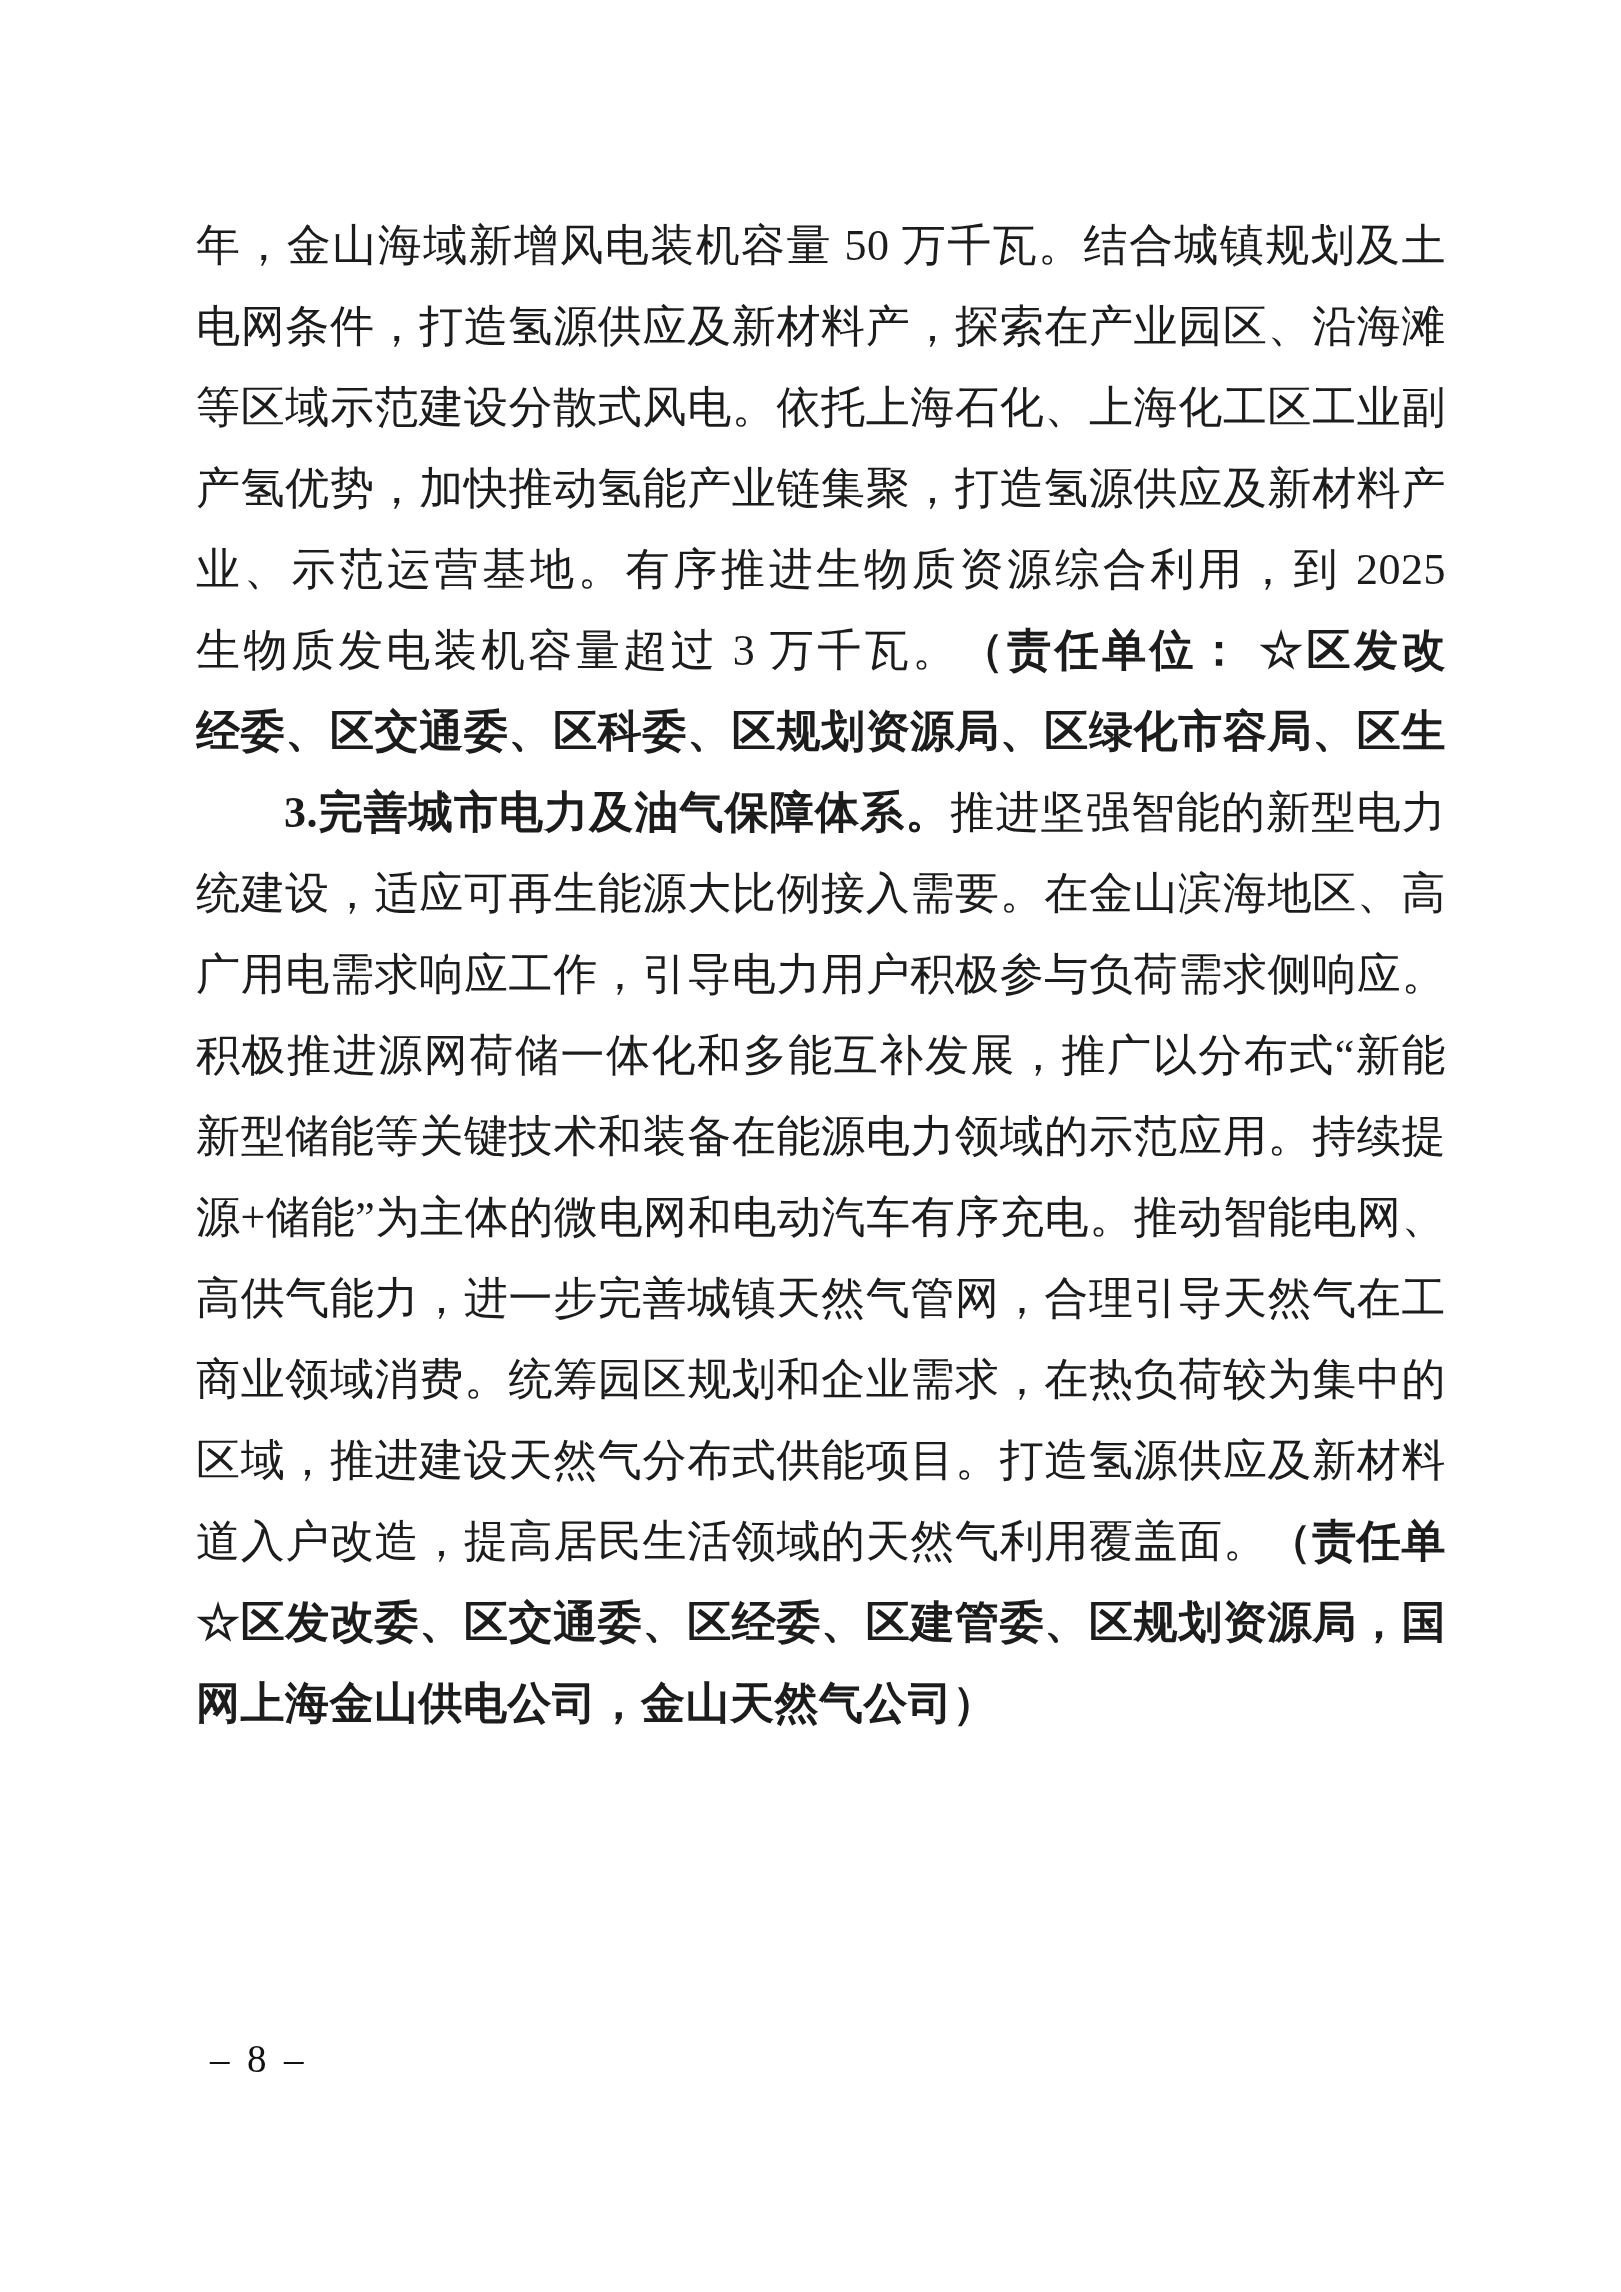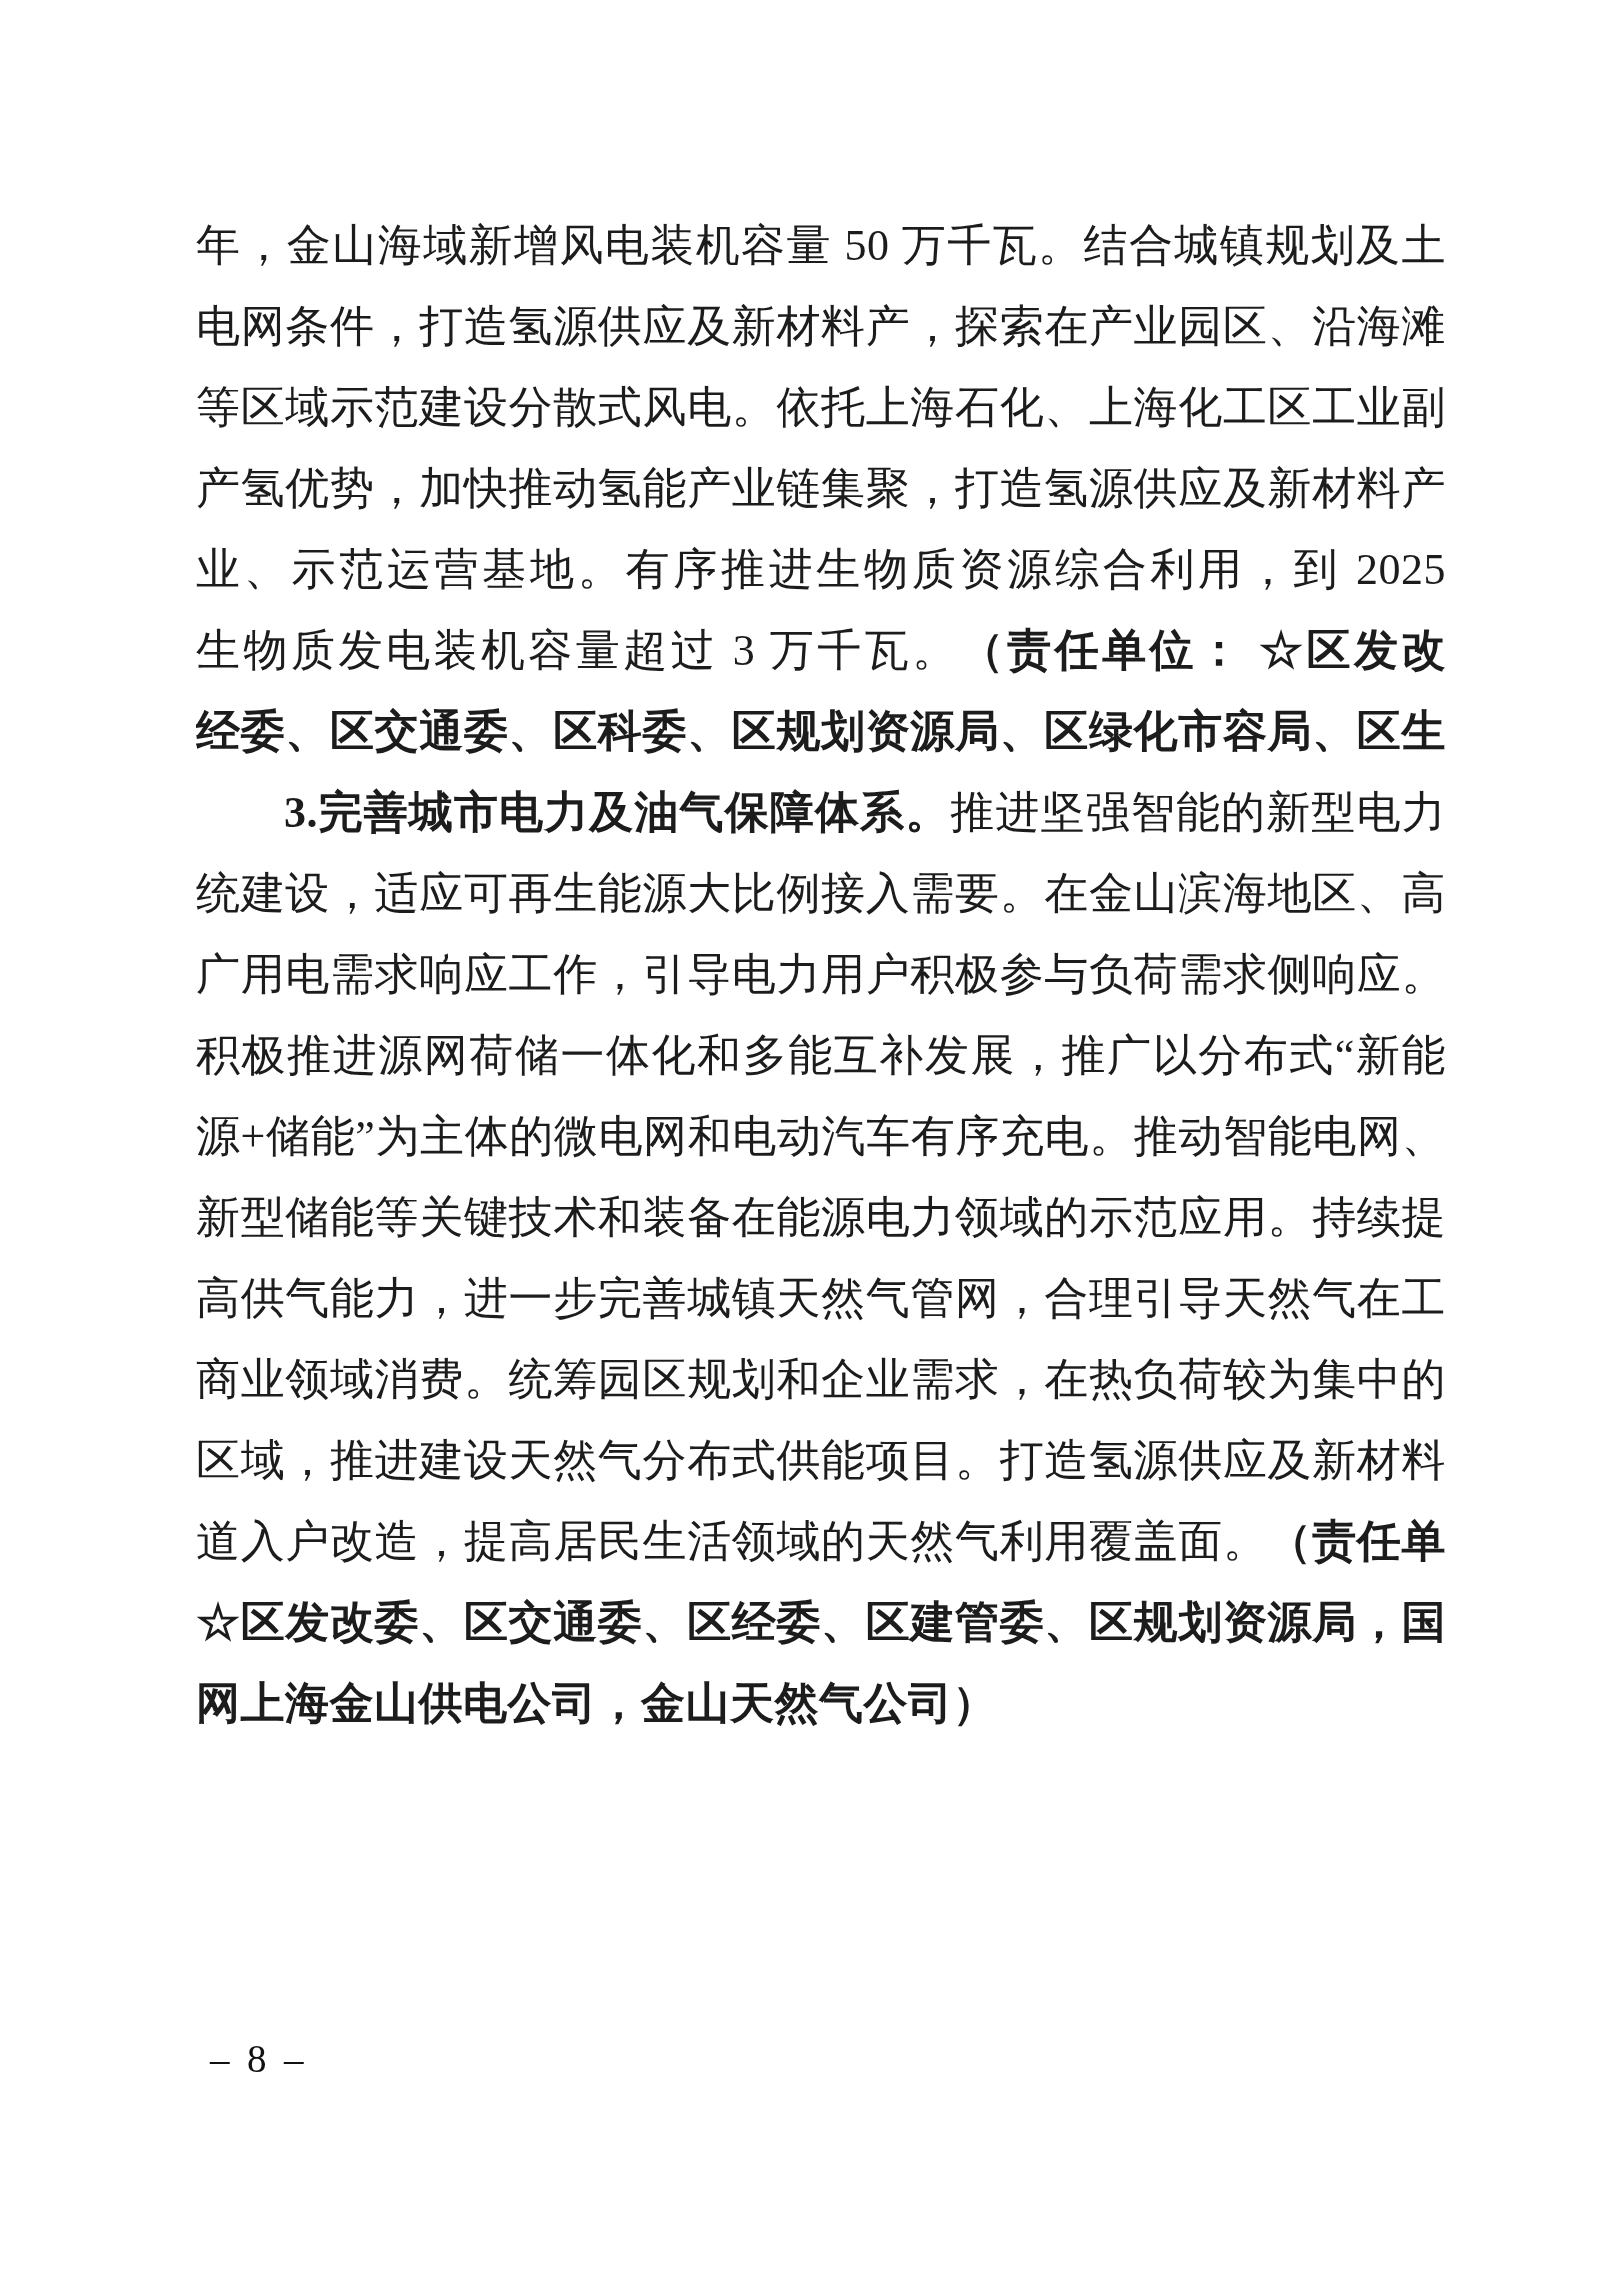--- a/index.html
+++ b/index.html
@@ -63,22 +63,22 @@
       <div class="line fill"><span class="seg-fangsong">电网条件，打造氢源供应及新材料产，探索在产业园区、沿海滩涂</span></div>
       <div class="line fill"><span class="seg-fangsong">等区域示范建设分散式风电。依托上海石化、上海化工区工业副</span></div>
       <div class="line fill"><span class="seg-fangsong">产氢优势，加快推动氢能产业链集聚，打造氢源供应及新材料产</span></div>
       <div class="line fill"><span class="seg-fangsong">业、示范运营基地。有序推进生物质资源综合利用，到 2025 年，</span></div>
       <div class="line fill"><span class="seg-fangsong">生物质发电装机容量超过 3 万千瓦。</span><span class="seg-kaiti">（责任单位： ☆区发改委、区</span></div>
       <div class="line fill"><span class="seg-kaiti">经委、区交通委、区科委、区规划资源局、区绿化市容局、区生</span></div>
       <div class="line fill indent"><span class="seg-kaiti">3.完善城市电力及油气保障体系。</span><span class="seg-fangsong">推进坚强智能的新型电力系</span></div>
       <div class="line fill"><span class="seg-fangsong">统建设，适应可再生能源大比例接入需要。在金山滨海地区、高</span></div>
       <div class="line fill"><span class="seg-fangsong">广用电需求响应工作，引导电力用户积极参与负荷需求侧响应。</span></div>
       <div class="line fill"><span class="seg-fangsong">积极推进源网荷储一体化和多能互补发展，推广以分布式“新能</span></div>
+      <div class="line fill"><span class="seg-fangsong">新型储能等关键技术和装备在能源电力领域的示范应用。持续提</span></div>
       <div class="line fill"><span class="seg-fangsong">源+储能”为主体的微电网和电动汽车有序充电。推动智能电网、</span></div>
-      <div class="line fill"><span class="seg-fangsong">新型储能等关键技术和装备在能源电力领域的示范应用。持续提</span></div>
       <div class="line fill"><span class="seg-fangsong">高供气能力，进一步完善城镇天然气管网，合理引导天然气在工</span></div>
       <div class="line fill"><span class="seg-fangsong">商业领域消费。统筹园区规划和企业需求，在热负荷较为集中的</span></div>
       <div class="line fill"><span class="seg-fangsong">区域，推进建设天然气分布式供能项目。打造氢源供应及新材料产</span></div>
       <div class="line fill"><span class="seg-fangsong">道入户改造，提高居民生活领域的天然气利用覆盖面。</span><span class="seg-kaiti">（责任单位：</span></div>
       <div class="line fill"><span class="seg-kaiti">☆区发改委、区交通委、区经委、区建管委、区规划资源局，国</span></div>
       <div class="line"><span class="seg-kaiti">网上海金山供电公司，金山天然气公司）</span></div>
     </main>
   <div class="page-number">– 8 –</div>
 </div>
 

